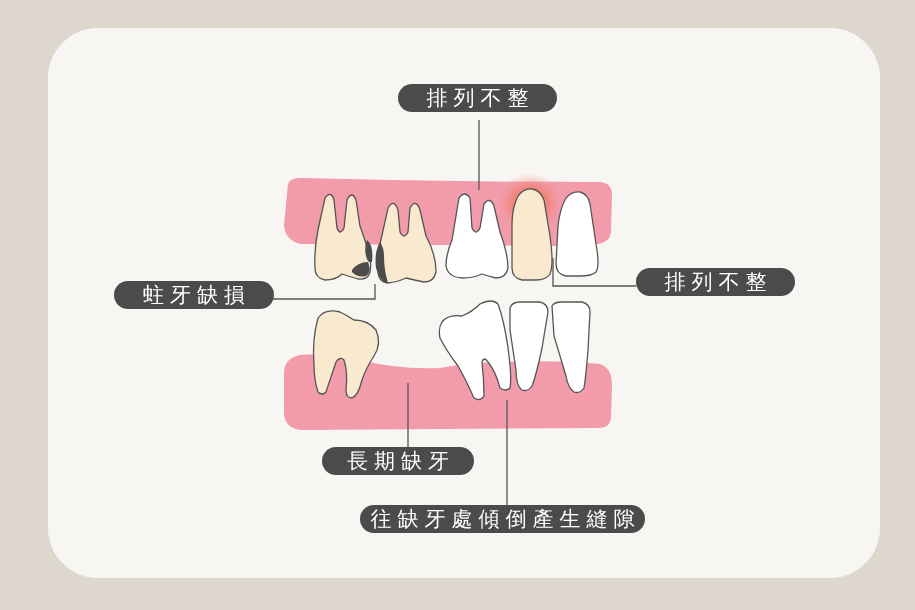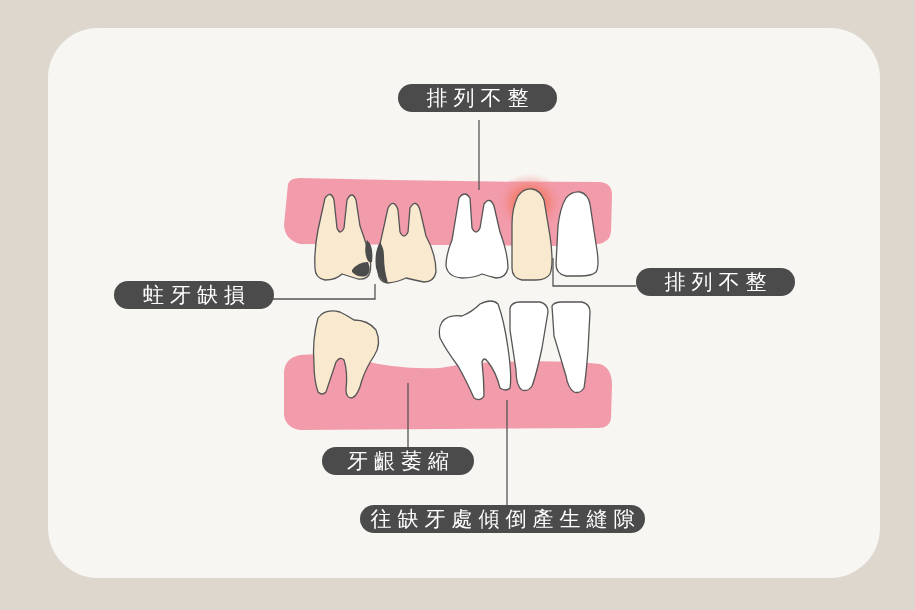--- a/index.html
+++ b/index.html
@@ -104,14 +104,14 @@
     <path d="M257 299 L375 299 L375 284"></path>
     <path d="M553 258 L553 286 L636 286"></path>
     <path d="M408 383 L408 447"></path>
     <path d="M507 400 L507 505"></path>
   </g>
 </svg>
 
 <div class="label" id="label-misaligned">排列不整</div>
 <div class="label" id="label-decay">蛀牙缺損</div>
 <div class="label" id="label-recession">排列不整</div>
-<div class="label" id="label-missing">牙齦萎縮</div>
+<div class="label" id="label-missing">長期缺牙</div>
 <div class="label" id="label-tilt">往缺牙處傾倒產生縫隙</div>
 
 </body></html>

